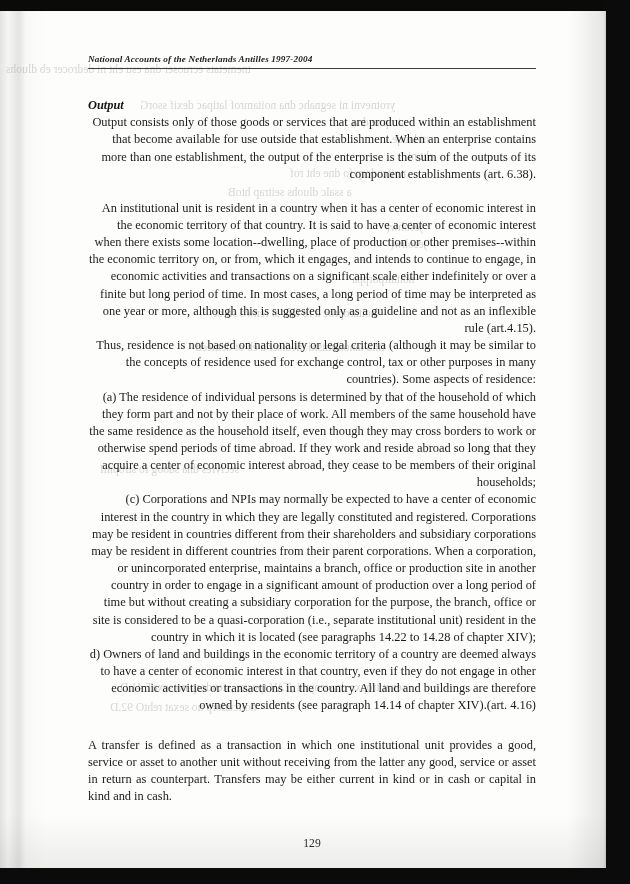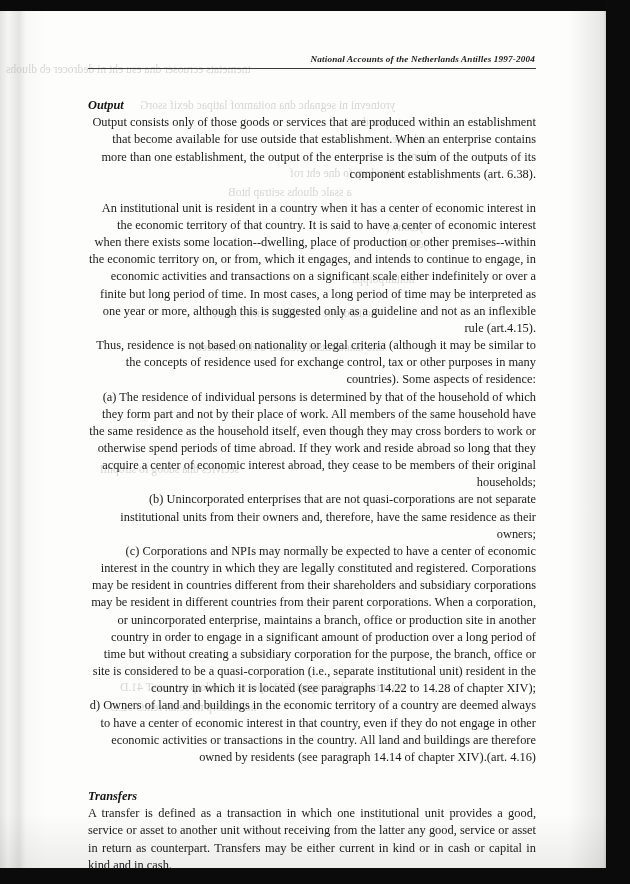--- a/index.html
+++ b/index.html
@@ -101,21 +101,21 @@
     width: 448px;
   }
 
   
   #running-head {
     position: relative;
     height: 22px;
   }
   #running-head-title {
     display: block;
-    text-align: right;
+    text-align: left;
     font-style: italic;
     font-weight: bold;
     font-size: 9.2px;
     letter-spacing: 0.15px;
     color: #1d1d1d;
     line-height: 13px;
     padding-right: 1px;
   }
   #header-rule {
     margin-top: 2px;
@@ -216,35 +216,34 @@
         <div class="sec-head">Output</div>
         <p class="para">Output consists only of those goods or services that are produced within an establishment that become available for use outside that establishment. When an enterprise contains more than one establishment, the output of the enterprise is the sum of the outputs of its component establishments (art. 6.38).</p>
       </div>
 
       <div class="gap-md"></div>
 
       <div class="sec">
         <p class="para">An institutional unit is resident in a country when it has a center of economic interest in the economic territory of that country. It is said to have a center of economic interest when there exists some location--dwelling, place of production or other premises--within the economic territory on, or from, which it engages, and intends to continue to engage, in economic activities and transactions on a significant scale either indefinitely or over a finite but long period of time. In most cases, a long period of time may be interpreted as one year or more, although this is suggested only as a guideline and not as an inflexible rule (art.4.15).</p>
         <p class="para">Thus, residence is not based on nationality or legal criteria (although it may be similar to the concepts of residence used for exchange control, tax or other purposes in many countries). Some aspects of residence:</p>
         <p class="para">(a)   The residence of individual persons is determined by that of the household of which they form part and not by their place of work. All members of the same household have the same residence as the household itself, even though they may cross borders to work or otherwise spend periods of time abroad. If they work and reside abroad so long that they acquire a center of economic interest abroad, they cease to be members of their original households;</p>
-        <p class="para">(b)   Unincorporated enterprises that are not quasi-corporations are not separate institutional units from their owners and, therefore, have the same residence as their owners;</p>
         <p class="para">(c)   Corporations and NPIs may normally be expected to have a center of economic interest in the country in which they are legally constituted and registered. Corporations may be resident in countries different from their shareholders and subsidiary corporations may be resident in different countries from their parent corporations. When a corporation, or unincorporated enterprise, maintains a branch, office or production site in another country in order to engage in a significant amount of production over a long period of time but without creating a subsidiary corporation for the purpose, the branch, office or site is considered to be a quasi-corporation (i.e., separate institutional unit) resident in the country in which it is located (see paragraphs 14.22 to 14.28 of chapter XIV);</p>
         <p class="para">d)   Owners of land and buildings in the economic territory of a country are deemed always to have a center of economic interest in that country, even if they do not engage in other economic activities or transactions in the country. All land and buildings are therefore owned by residents (see paragraph 14.14 of chapter XIV).(art. 4.16)</p>
       </div>
 
       <div class="gap-lg"></div>
 
       <div class="sec">
-        <div class="sec-head">Transfers</div>
         <p class="para para-justify">A transfer is defined as a transaction in which one institutional unit provides a good, service or asset to another unit without receiving from the latter any good, service or asset in return as counterpart. Transfers may be either current in kind or in cash or capital in kind and in cash.</p>
 
       </div>
 
     </div>
 
+    <div id="page-number">129</div>
 
   </div>
 
   <div id="scan-top-band"></div>
   <div id="scan-right-band"></div>
   <div id="scan-bottom-band"></div>
 
 </div>
 
 </body></html>

